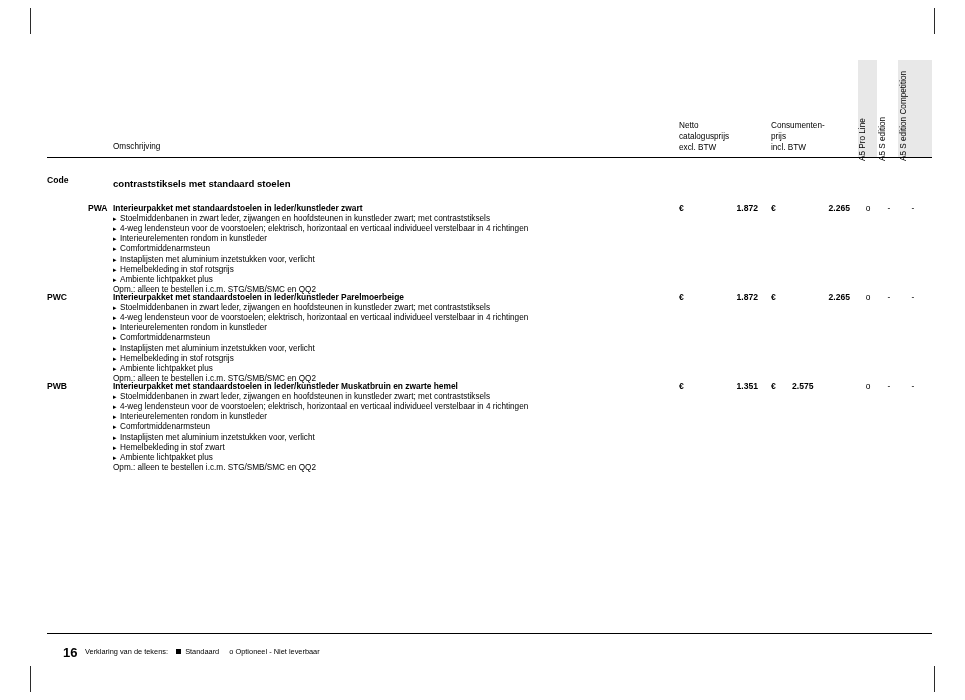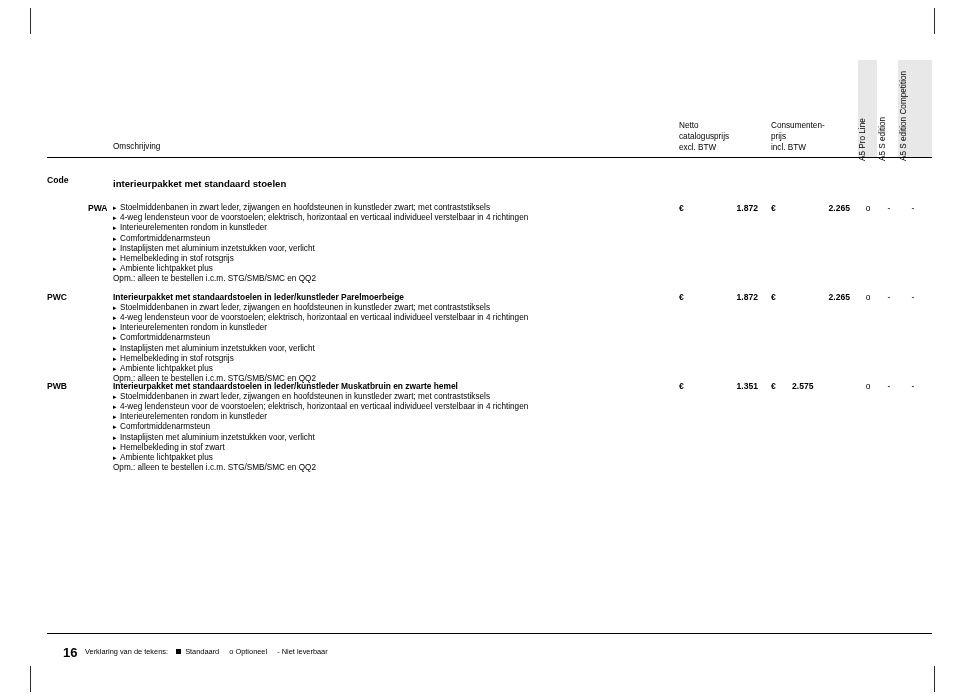--- a/index.html
+++ b/index.html
@@ -198,25 +198,26 @@
   <div class="col-head consument">
     <div>Consumenten-</div>
     <div>prijs</div>
     <div>incl. BTW</div>
   </div>
 
   <div class="vcol a1">A5 Pro Line</div>
   <div class="vcol a2">A5 S edition</div>
   <div class="vcol a3">A5 S edition Competition</div>
 
-  <div class="section-title">interieurpakket met standaard stoelen</div>
+  <div class="section-title">contraststiksels met standaard stoelen</div>
 
   <div class="block">
     <div class="code" style="top:203px;padding-left:41px;">PWA</div>
     <div class="desc" style="top:203px;">
+      <span class="row-title">Interieurpakket met standaardstoelen in leder/kunstleder zwart</span>
       <span class="bullet"><span class="bchar">▸</span><span>Stoelmiddenbanen in zwart leder, zijwangen en hoofdsteunen in kunstleder zwart; met contraststiksels</span></span>
       <span class="bullet"><span class="bchar">▸</span><span>4-weg lendensteun voor de voorstoelen; elektrisch, horizontaal en verticaal individueel verstelbaar in 4 richtingen</span></span>
       <span class="bullet"><span class="bchar">▸</span><span>Interieurelementen rondom in kunstleder</span></span>
       <span class="bullet"><span class="bchar">▸</span><span>Comfortmiddenarmsteun</span></span>
       <span class="bullet"><span class="bchar">▸</span><span>Instaplijsten met aluminium inzetstukken voor, verlicht</span></span>
       <span class="bullet"><span class="bchar">▸</span><span>Hemelbekleding in stof rotsgrijs</span></span>
       <span class="bullet"><span class="bchar">▸</span><span>Ambiente lichtpakket plus</span></span>
       <span class="note">Opm.: alleen te bestellen i.c.m. STG/SMB/SMC en QQ2</span>
     </div>
     <div class="price netto-cur" style="top:203px;">€</div>
@@ -274,16 +275,16 @@
 
   <div class="footer-rule"></div>
 
   <div class="page-num">16</div>
 
   <div class="legend">
     <span>Verklaring van de tekens:</span>
     <span class="sq"></span>
     <span>Standaard</span>
     <span style="margin-left:8px;">o Optioneel</span>
-    <span style="margin-left:8px;">- Niet leverbaar</span>
+    <span style="">- Niet leverbaar</span>
   </div>
 
 </div>
 
 </body></html>

